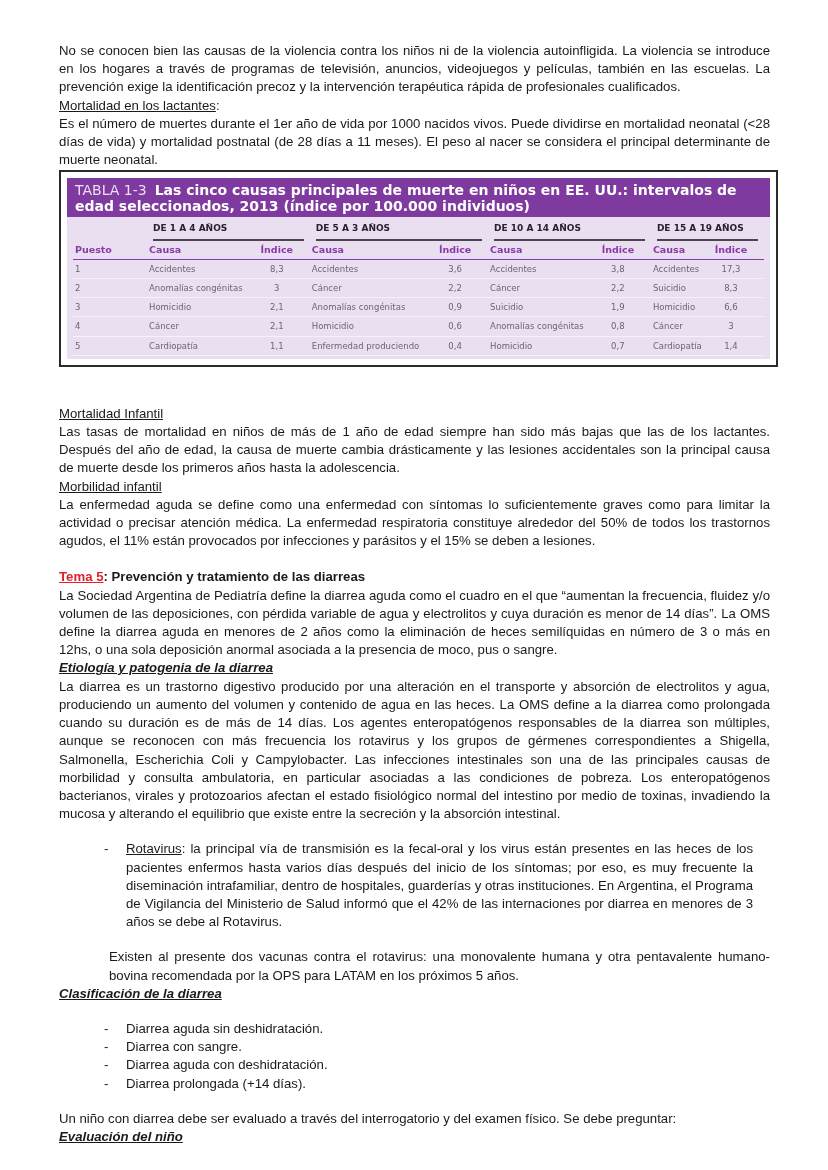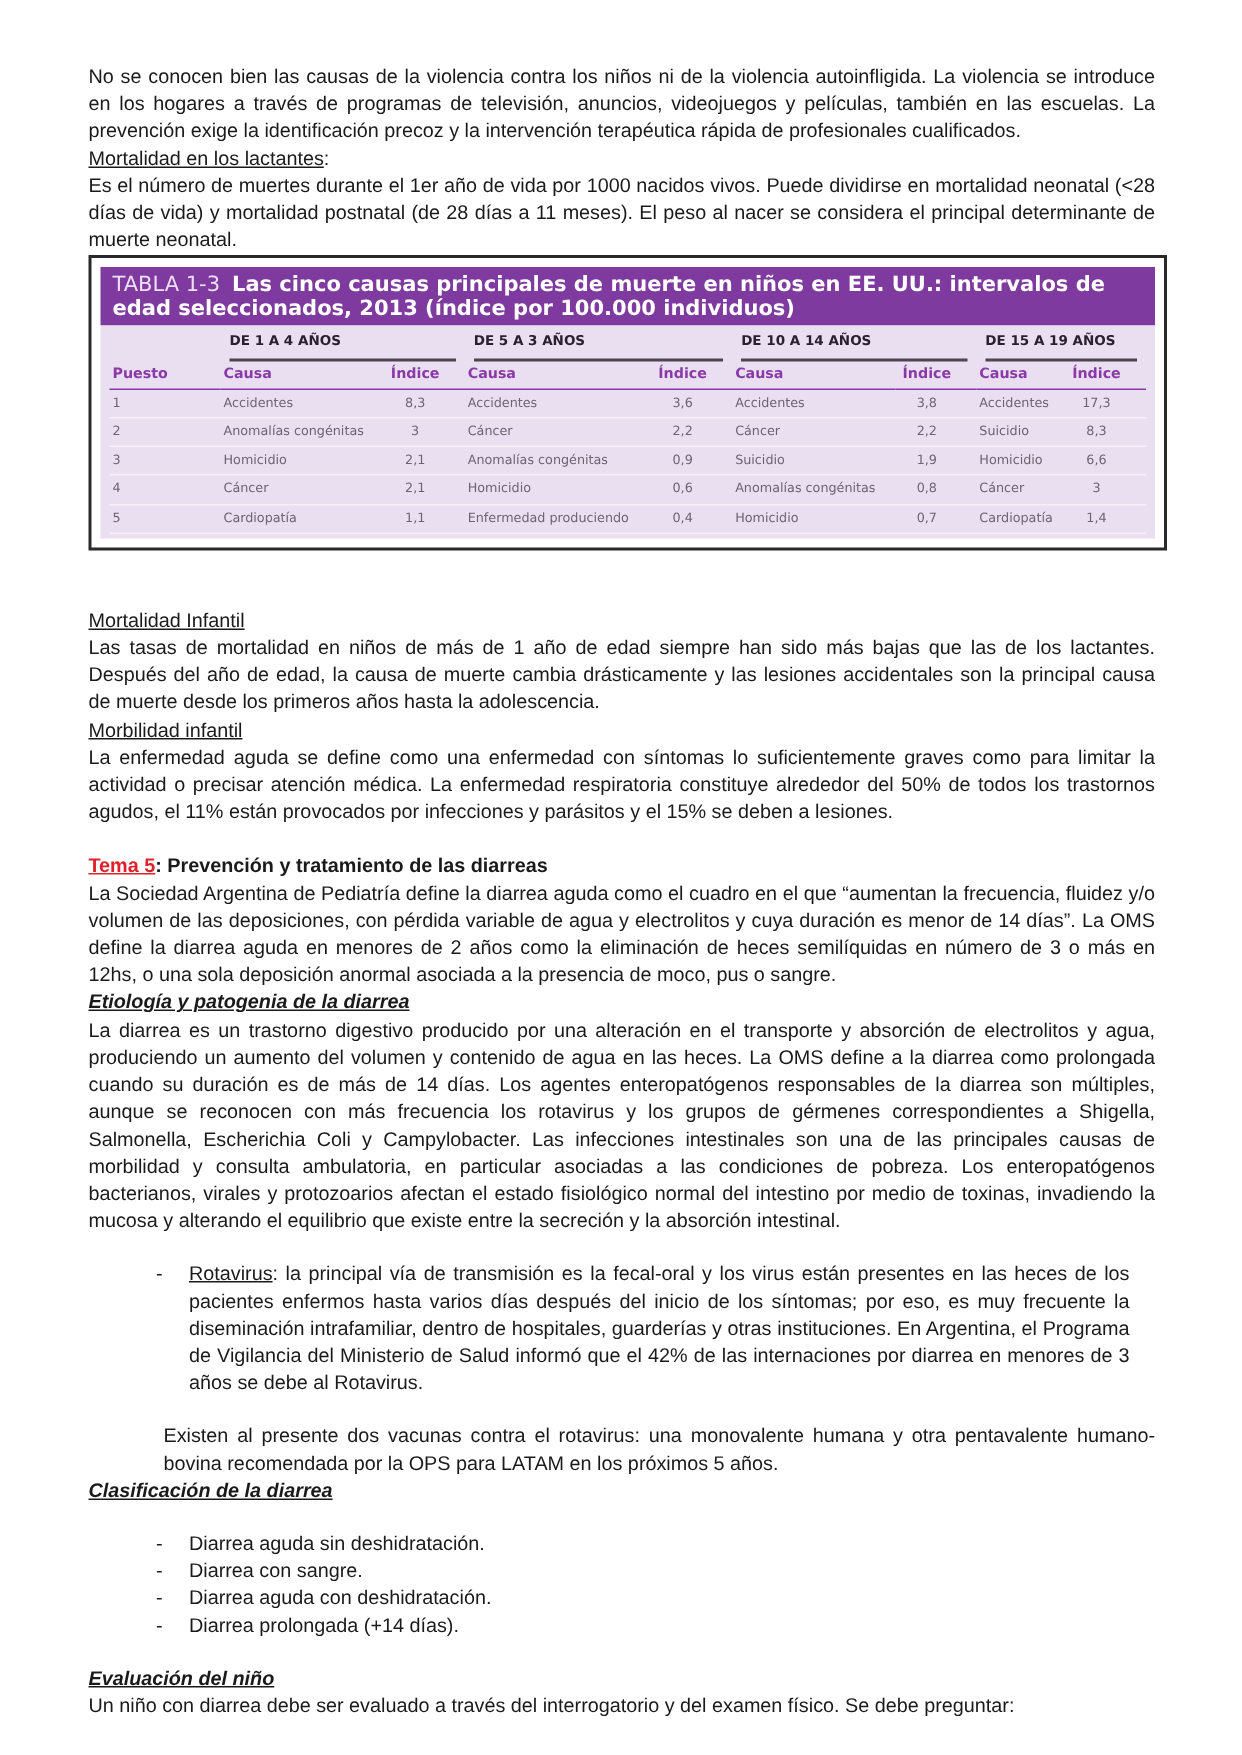--- a/index.html
+++ b/index.html
@@ -164,15 +164,15 @@
   <p class="indent-p">Existen al presente dos vacunas contra el rotavirus: una monovalente humana y otra pentavalente humano-bovina recomendada por la OPS para LATAM en los próximos 5 años.</p>
 
   <p><span class="heading-bi">Clasificación de la diarrea</span></p>
   <ul class="dash">
     <li>Diarrea aguda sin deshidratación.</li>
     <li>Diarrea con sangre.</li>
     <li>Diarrea aguda con deshidratación.</li>
     <li>Diarrea prolongada (+14 días).</li>
   </ul>
 
+  <p>Un niño con diarrea debe ser evaluado a través del interrogatorio y del examen físico. Se debe preguntar:</p>
   <p><span class="heading-bi">Evaluación del niño</span></p>
-  <p>Un niño con diarrea debe ser evaluado a través del interrogatorio y del examen físico. Se debe preguntar:</p>
 </div>
 
 </body></html>

